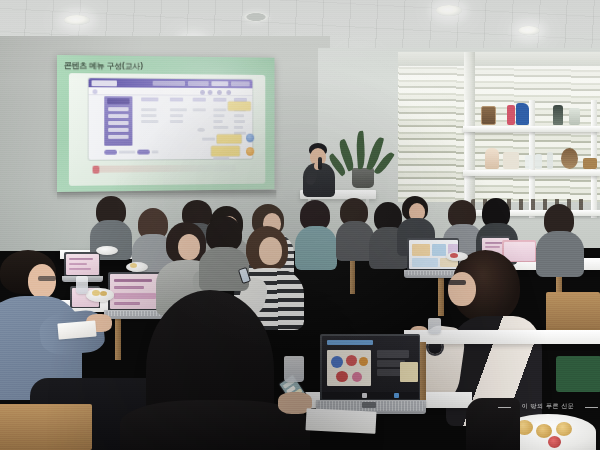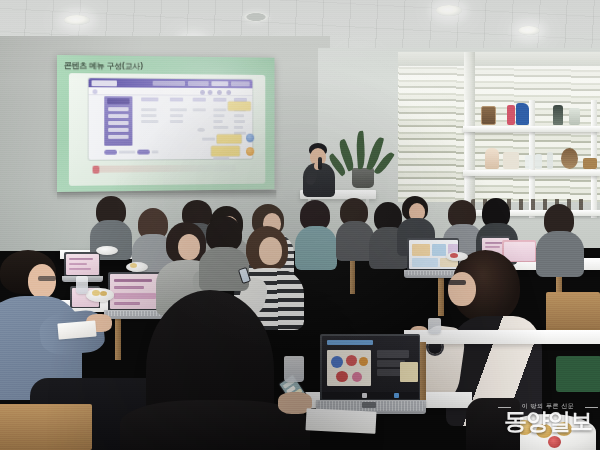--- a/index.html
+++ b/index.html
@@ -719,16 +719,15 @@
   <div class="fg-dark" style="left:466px;top:398px;width:54px;height:56px;border-radius:30% 12% 0 0;"></div>
 
   <div class="ui-blk" style="position:absolute;left:58px;top:322px;width:38px;height:16px;background:linear-gradient(180deg,#fdfdfb,#eceae6);transform:rotate(-5deg);box-shadow:0 1px 2px rgba(0,0,0,.12);"></div>
   <div class="ui-blk" style="position:absolute;left:306px;top:410px;width:70px;height:22px;background:linear-gradient(180deg,#ffffff,#efefec);transform:rotate(3deg);"></div>
 
   <div class="grade"></div>
   <div class="noise"></div>
 
   <div class="watermark">
     <div class="wm-tag">이 땅의 푸른 신문</div>
-    <div class="wm-main">동양일보</div>
   </div>
 
 </div>
 
 </body></html>

